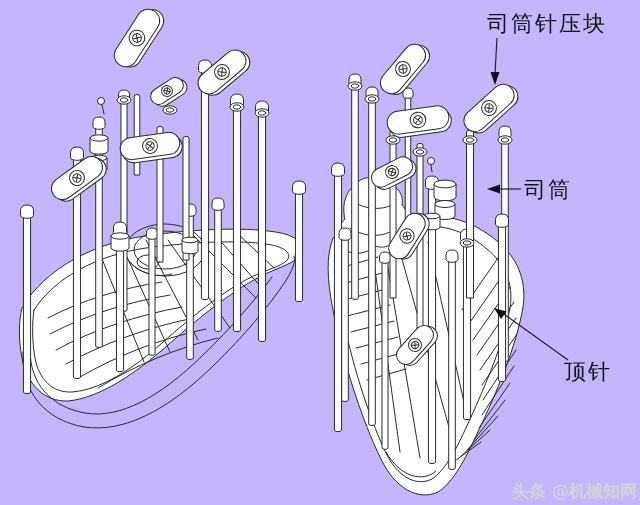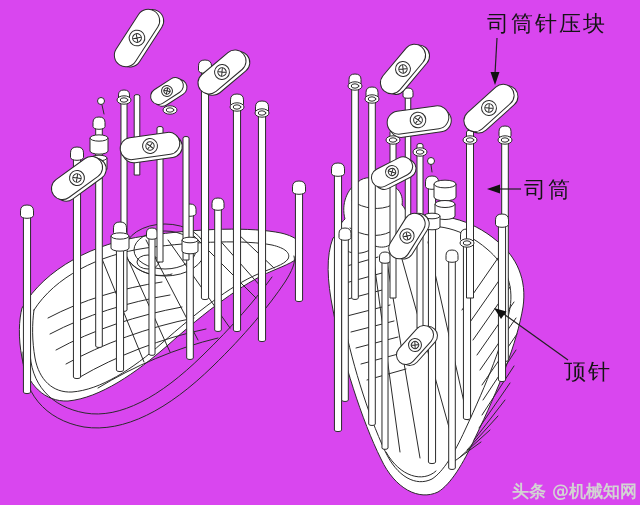--- a/index.html
+++ b/index.html
@@ -1,16 +1,16 @@
 <!DOCTYPE html>
 <html><head>
 <meta charset="utf-8">
 <style>
   html,body{margin:0;padding:0;background:#ffffff;}
-  .canvas{position:relative;width:640px;height:505px;background:#d946ef;overflow:hidden;}
+  .canvas{position:relative;width:640px;height:505px;background:#c4b5fd;overflow:hidden;}
   svg{display:block;}
   .ln{fill:none;stroke:#2b2b2b;stroke-width:1;stroke-linecap:round;stroke-linejoin:round;}
   .wh{fill:#ffffff;stroke:#2b2b2b;stroke-width:1;stroke-linejoin:round;}
   .ldr{fill:none;stroke:#222222;stroke-width:1.2;}
   .arr{fill:#111111;stroke:none;}
   .lbl{font-family:"DejaVu Sans",sans-serif;font-size:22px;letter-spacing:2px;fill:#141414;}
   .wm{font-family:"DejaVu Sans",sans-serif;font-size:17px;font-weight:bold;fill:#d3d3d3;}
 </style>
 </head>
 <body>

